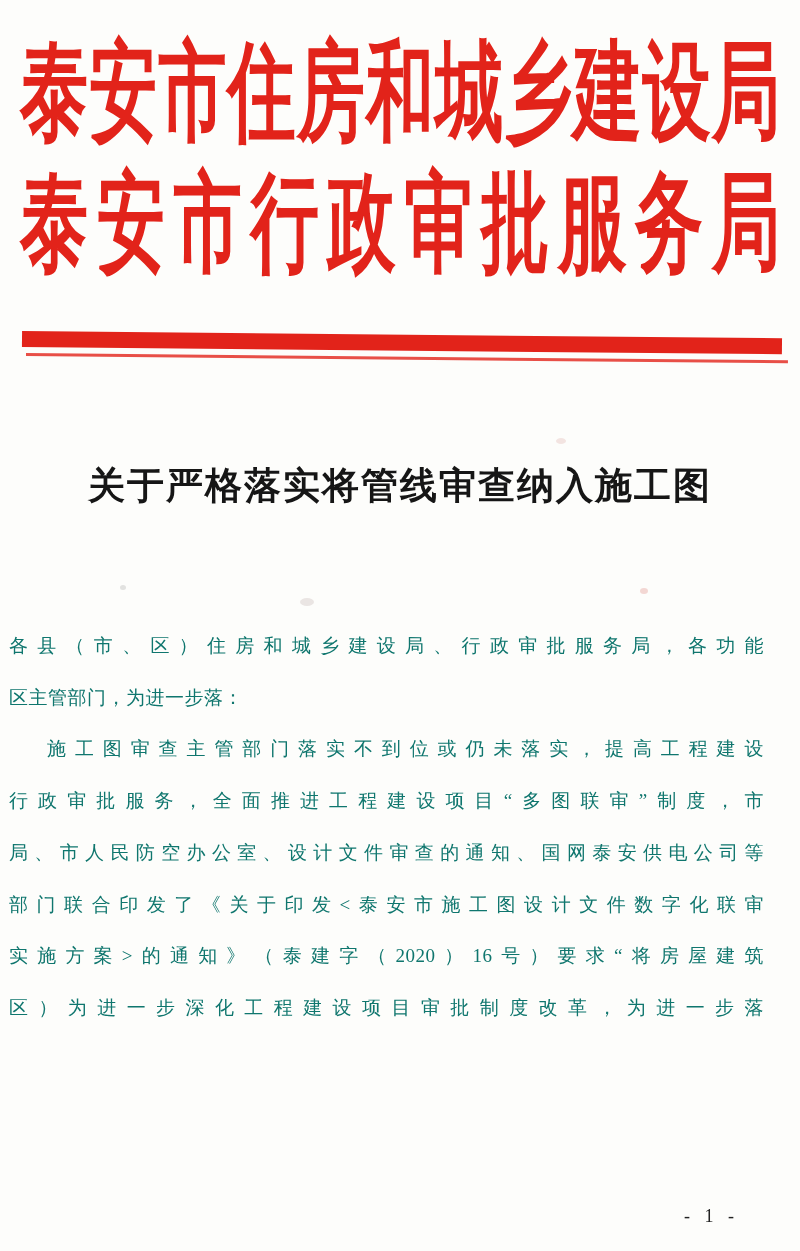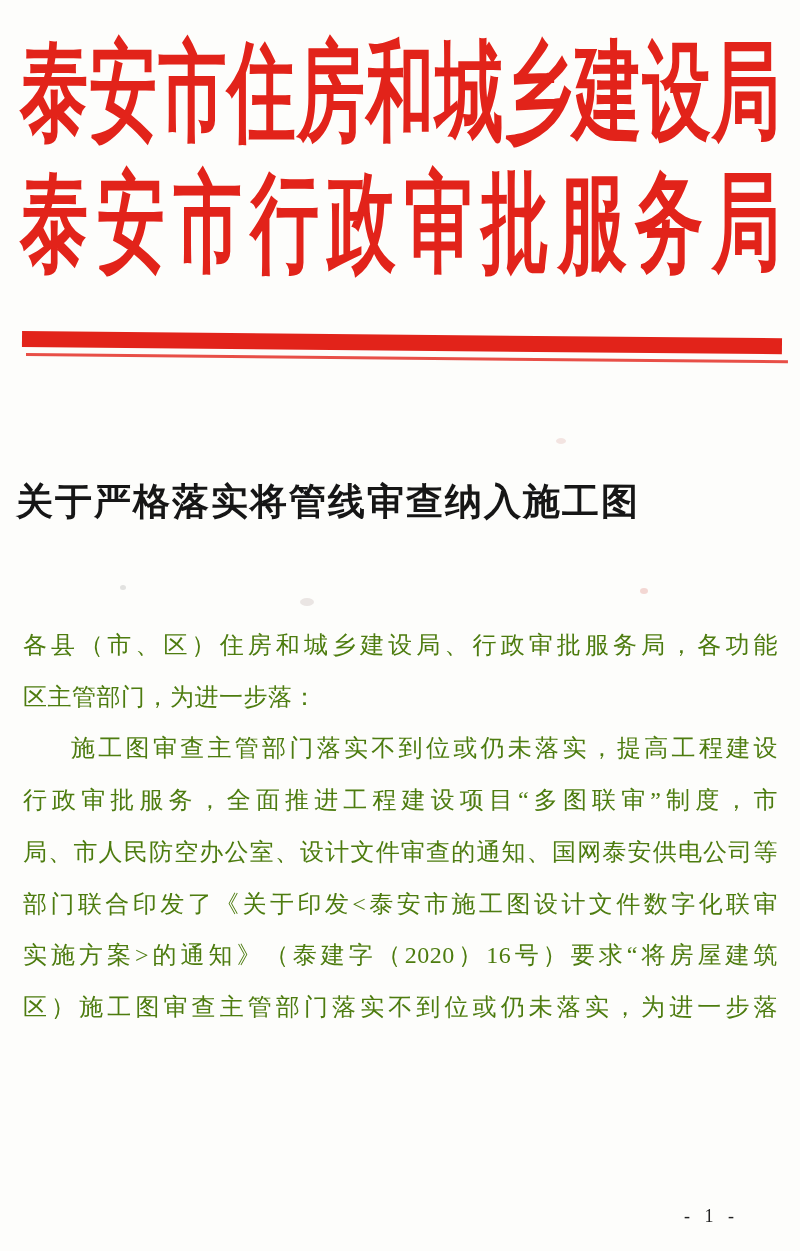--- a/index.html
+++ b/index.html
@@ -23,28 +23,28 @@
     background:var(--header_red,#e2231a);
     transform:rotate(0.55deg);transform-origin:left center;
   }
   .rule-thin{
     position:absolute;left:26px;top:353px;width:762px;height:3px;
     background:var(--header_red,#e2231a);opacity:.8;
     transform:rotate(0.55deg);transform-origin:left center;
   }
   
   .doc-title{
-    position:absolute;top:458px;left:0;right:0;margin:16px;
-    font-weight:700;font-size:37px;line-height:56px;
+    position:absolute;top:458px;left:0;right:0;margin:0;
+    text-align:center;font-weight:700;font-size:37px;line-height:56px;
     letter-spacing:2px;color:#161616;
   }
   
   .doc-body{
-    position:absolute;top:620px;left:23px;width:755px;
-    font-size:24px;line-height:51.7px;color:#4d7c0f;
+    position:absolute;top:620px;left:9px;width:755px;
+    font-size:19px;line-height:51.7px;color:#0f766e;
   }
   .line{
     text-align:justify;text-align-last:justify;text-justify:inter-character;
     letter-spacing:.5px;white-space:nowrap;
   }
   .line.no-stretch{text-align-last:left;white-space:normal;}
   .line.indent{text-indent:2em;}
   
   .pageno{
     position:absolute;top:1206px;left:684px;
@@ -98,21 +98,21 @@
   </h1>
 
   <main class="doc-body">
     <div class="line">各县（市、区）住房和城乡建设局、行政审批服务局，各功能</div>
     <div class="line no-stretch">区主管部门，为进一步落：</div>
     <div class="line indent">施工图审查主管部门落实不到位或仍未落实，提高工程建设</div>
     <div class="line">行政审批服务，全面推进工程建设项目“多图联审”制度，市</div>
     <div class="line">局、市人民防空办公室、设计文件审查的通知、国网泰安供电公司等</div>
     <div class="line">部门联合印发了《关于印发&lt;泰安市施工图设计文件数字化联审</div>
     <div class="line">实施方案&gt;的通知》（泰建字（2020）16号）要求“将房屋建筑</div>
-    <div class="line">区）施工图审查主管部门落实不到位或仍未落实，为进一步落</div>
+    <div class="line">区）为进一步深化工程建设项目审批制度改革，为进一步落</div>
   </main>
 
   <footer>
     <div class="pageno">- 1 -</div>
   </footer>
 
   <div class="speck s1"></div>
   <div class="speck s2"></div>
   <div class="speck s3"></div>
   <div class="speck s4"></div>

